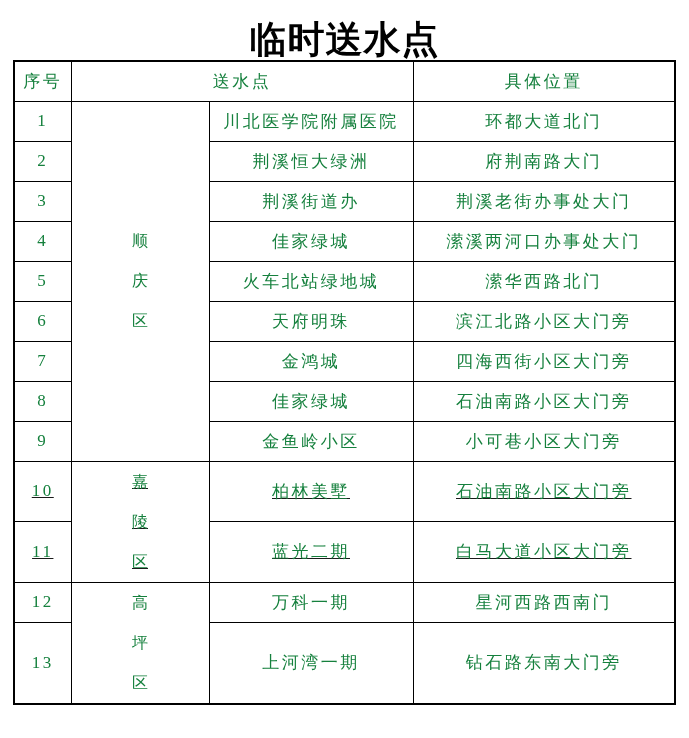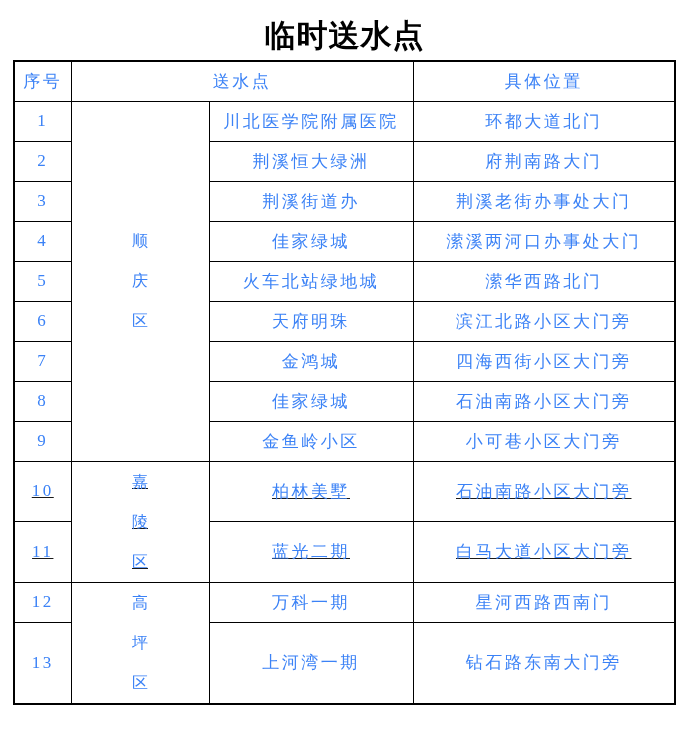--- a/index.html
+++ b/index.html
@@ -12,40 +12,40 @@
     font-family: "DejaVu Serif", "Liberation Serif", serif;
     overflow: hidden;
   }
   .title {
     margin: 0;
     padding-top: 15px;
     height: 45px;
     text-align: center;
     font-family: "Liberation Sans", "DejaVu Sans", sans-serif;
     font-weight: bold;
-    font-size: 31px;
+    font-size: 37px;
     letter-spacing: 1px;
     color: #000000;
   }
   table.water {
     border-collapse: collapse;
     table-layout: fixed;
     margin-left: 13px;
     width: 661px;
     border: 2px solid #000000;
   }
   table.water td, table.water th {
     border: 1.5px solid #000000;
     padding: 0;
     text-align: center;
     vertical-align: middle;
     font-weight: normal;
     font-size: 17px;
     letter-spacing: 2.5px;
-    color: #3b82f6;
+    color: #15803d;
     overflow: hidden;
   }
   col.c-no   { width: 57px; }
   col.c-dist { width: 138px; }
   col.c-pt   { width: 204px; }
   col.c-loc  { width: 262px; }
 
   tr.h-head { height: 40px; }
   tr.h40 { height: 40px; }
   tr.h60 { height: 60px; text-decoration: underline; }

